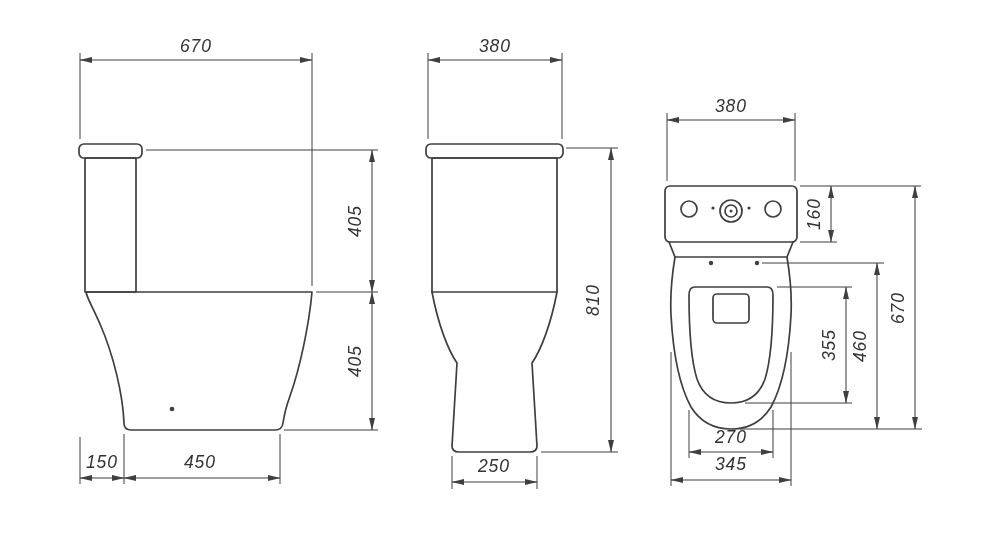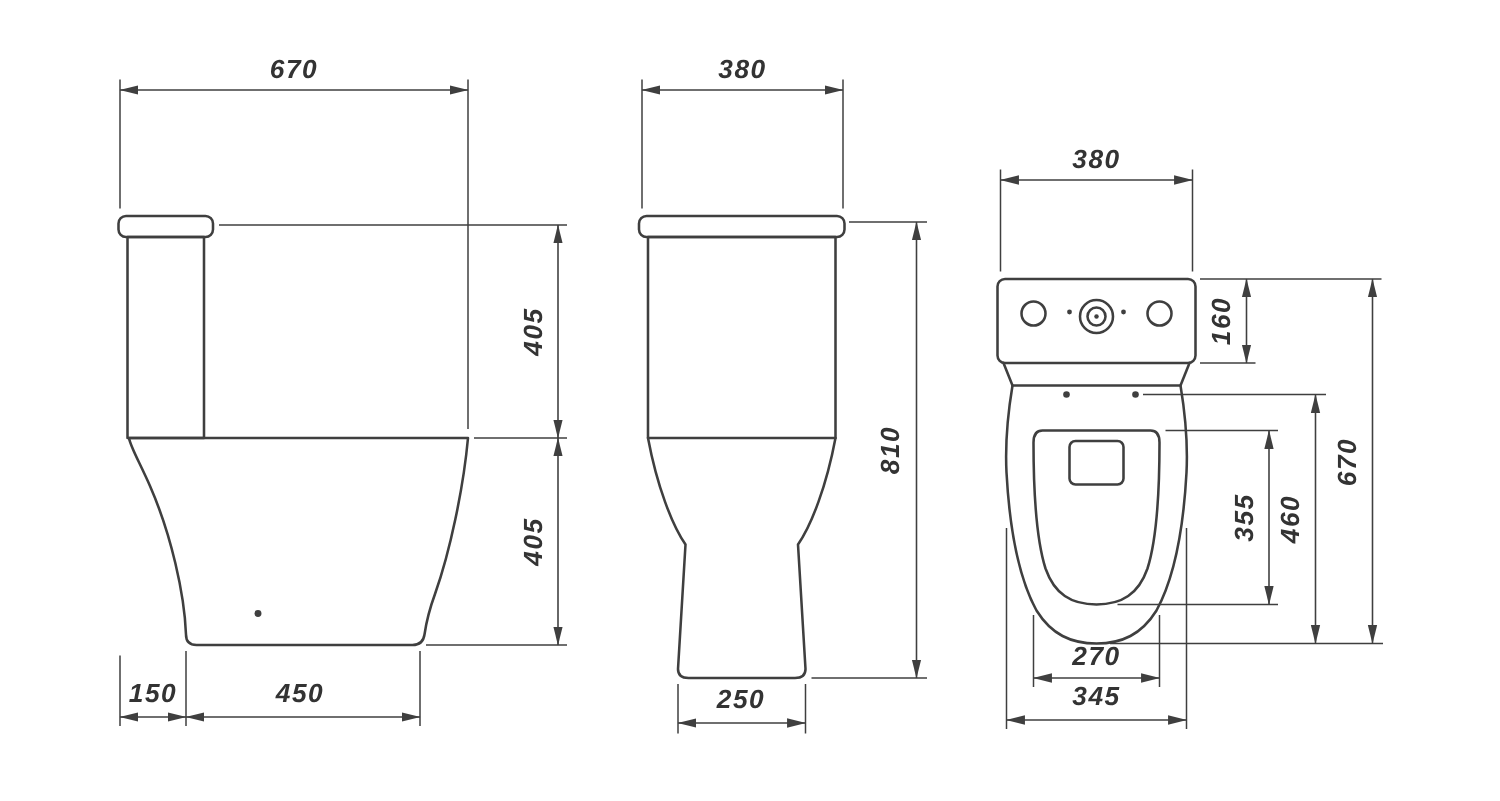--- a/index.html
+++ b/index.html
@@ -5,21 +5,20 @@
   :root{
     --line:#3f3f3f;
     --text:#333333;
     --bg:#ffffff;
   }
   html,body{margin:0;padding:0;background:var(--bg);}
   .canvas{
     width:963px;height:534px;background:var(--bg);
     position:relative;overflow:hidden;
     font-family:"Liberation Sans",sans-serif;
-    font-weight:bold;
   }
   svg{display:block}
   .o{fill:none;stroke:var(--line);stroke-width:1.7;stroke-linejoin:round;stroke-linecap:round;}
   .d{fill:none;stroke:var(--line);stroke-width:1.05;}
   .e{fill:none;stroke:var(--line);stroke-width:1.0;}
   .dot{fill:var(--line);stroke:none;}
   .t{font-family:"Liberation Sans",sans-serif;font-style:italic;font-size:17.5px;fill:var(--text);text-anchor:middle;letter-spacing:1px;}
 </style>
 </head>
 <body>

